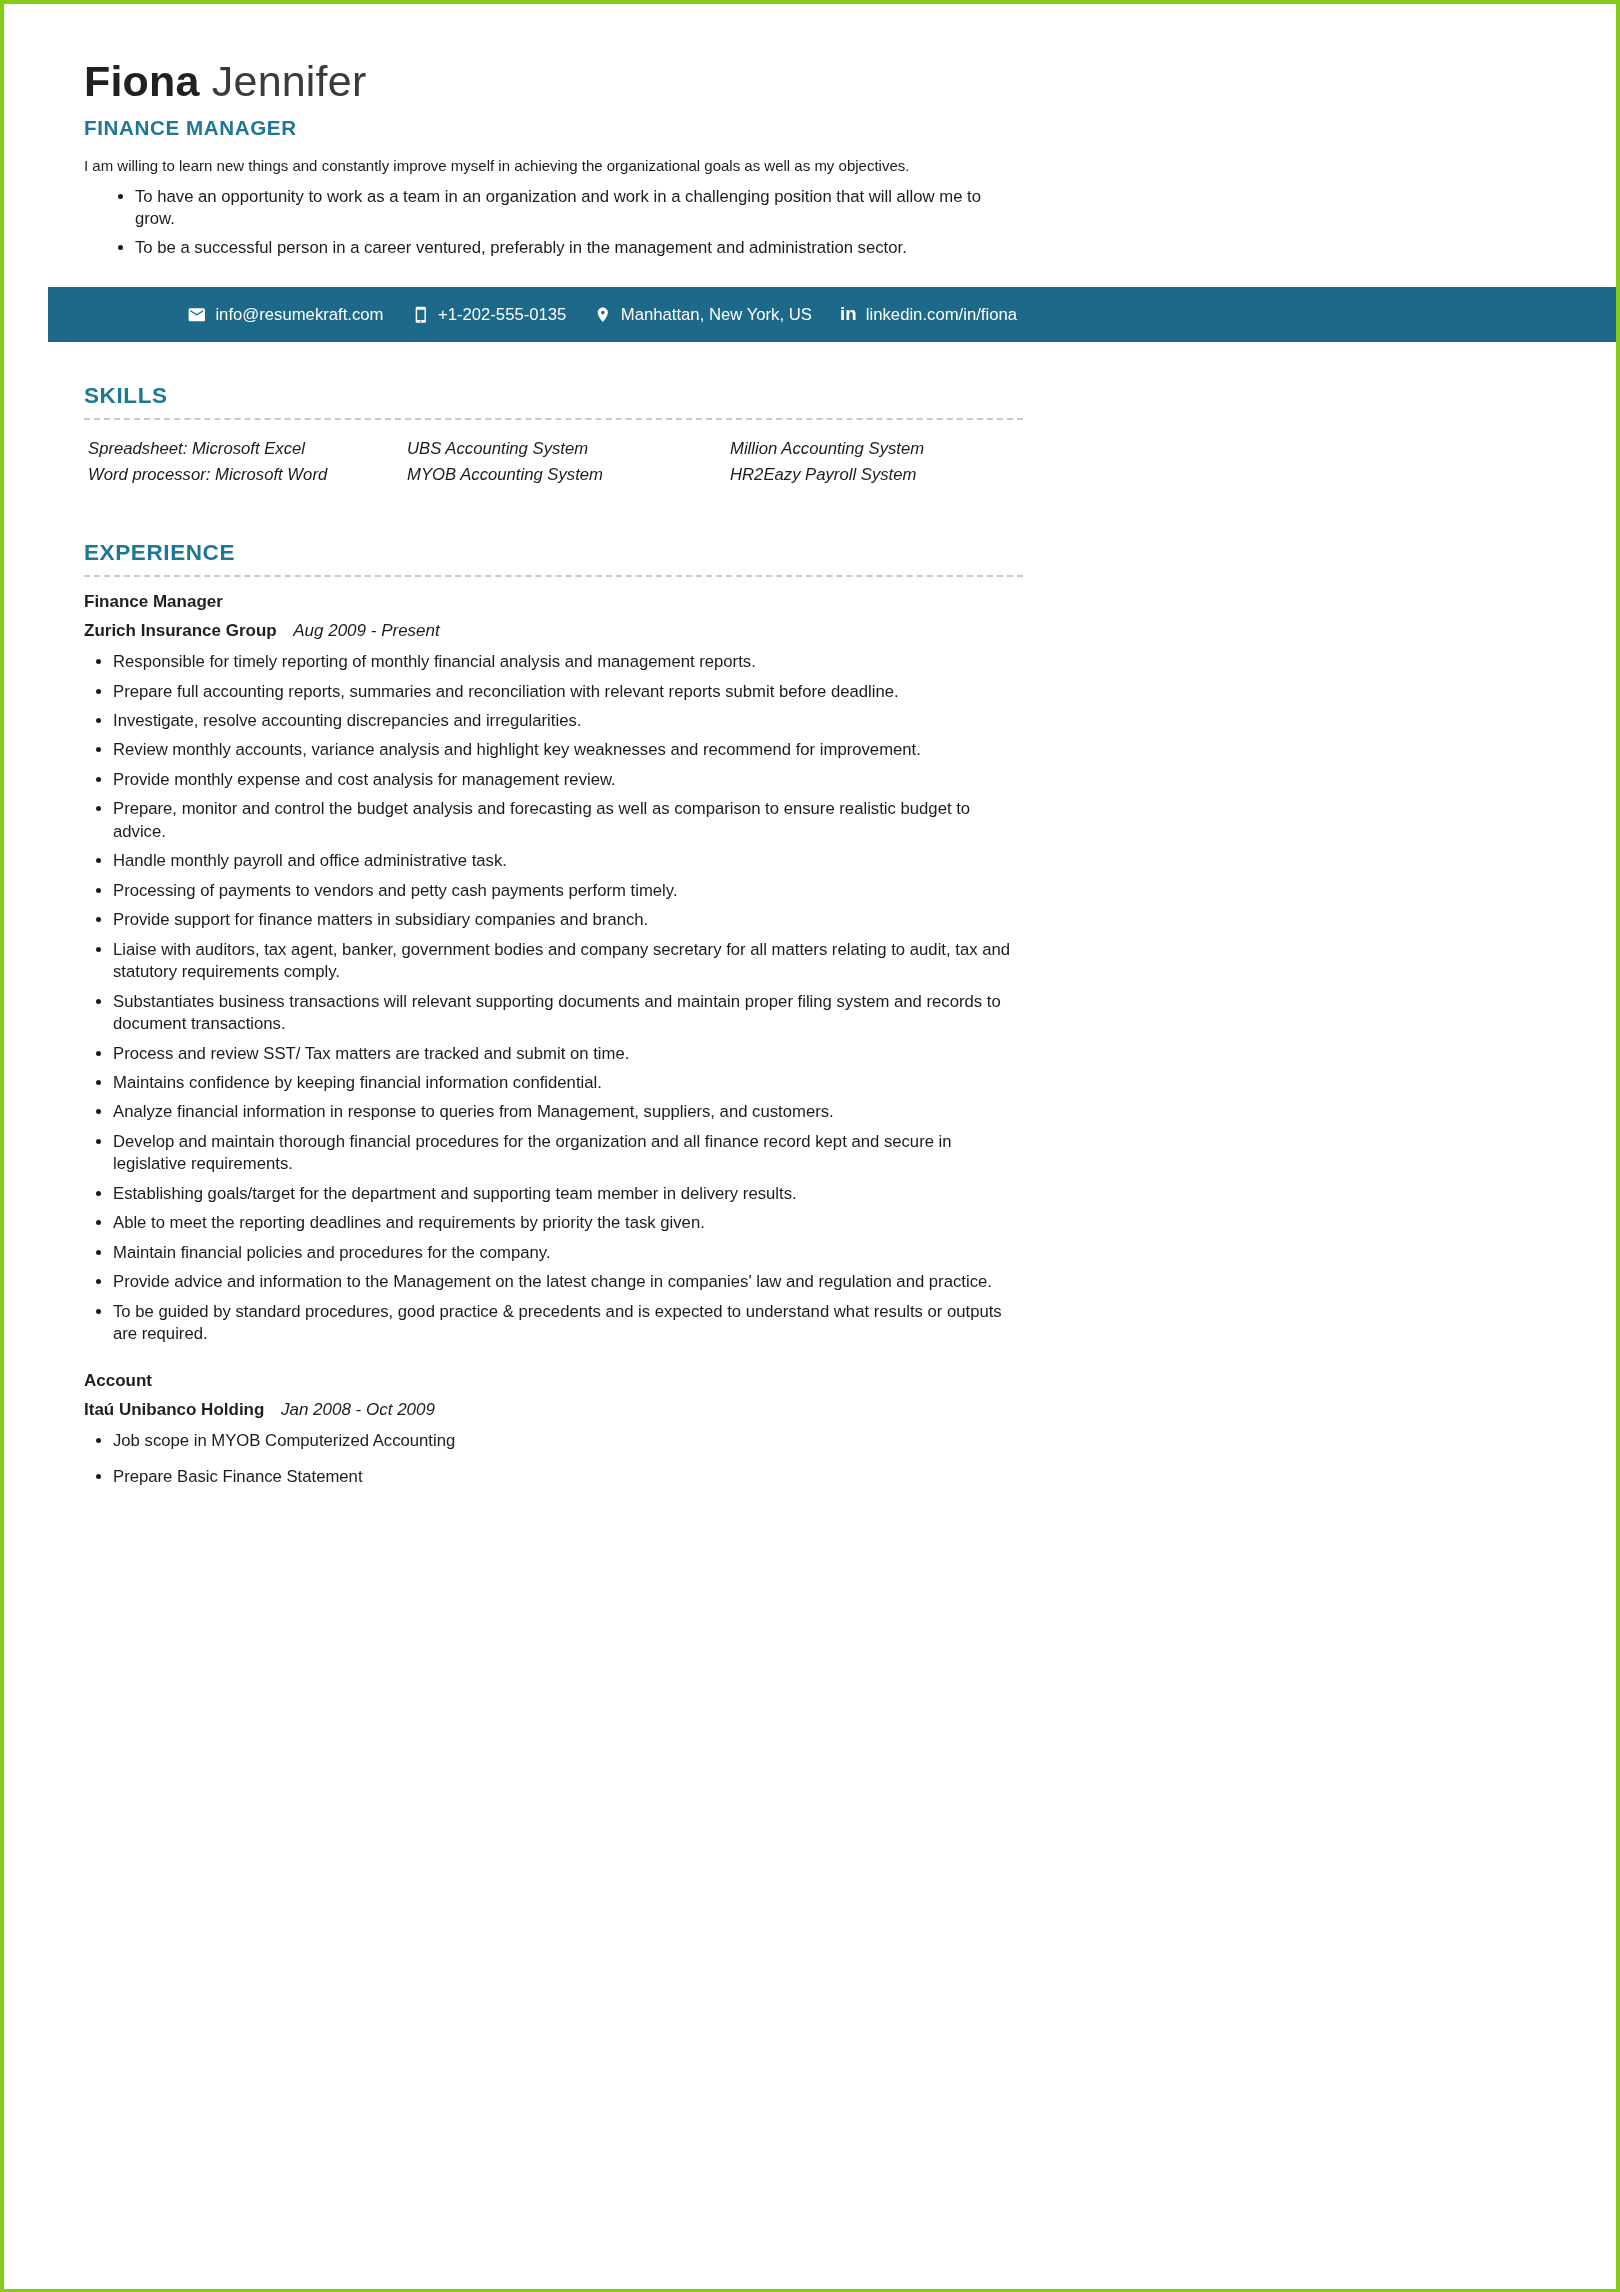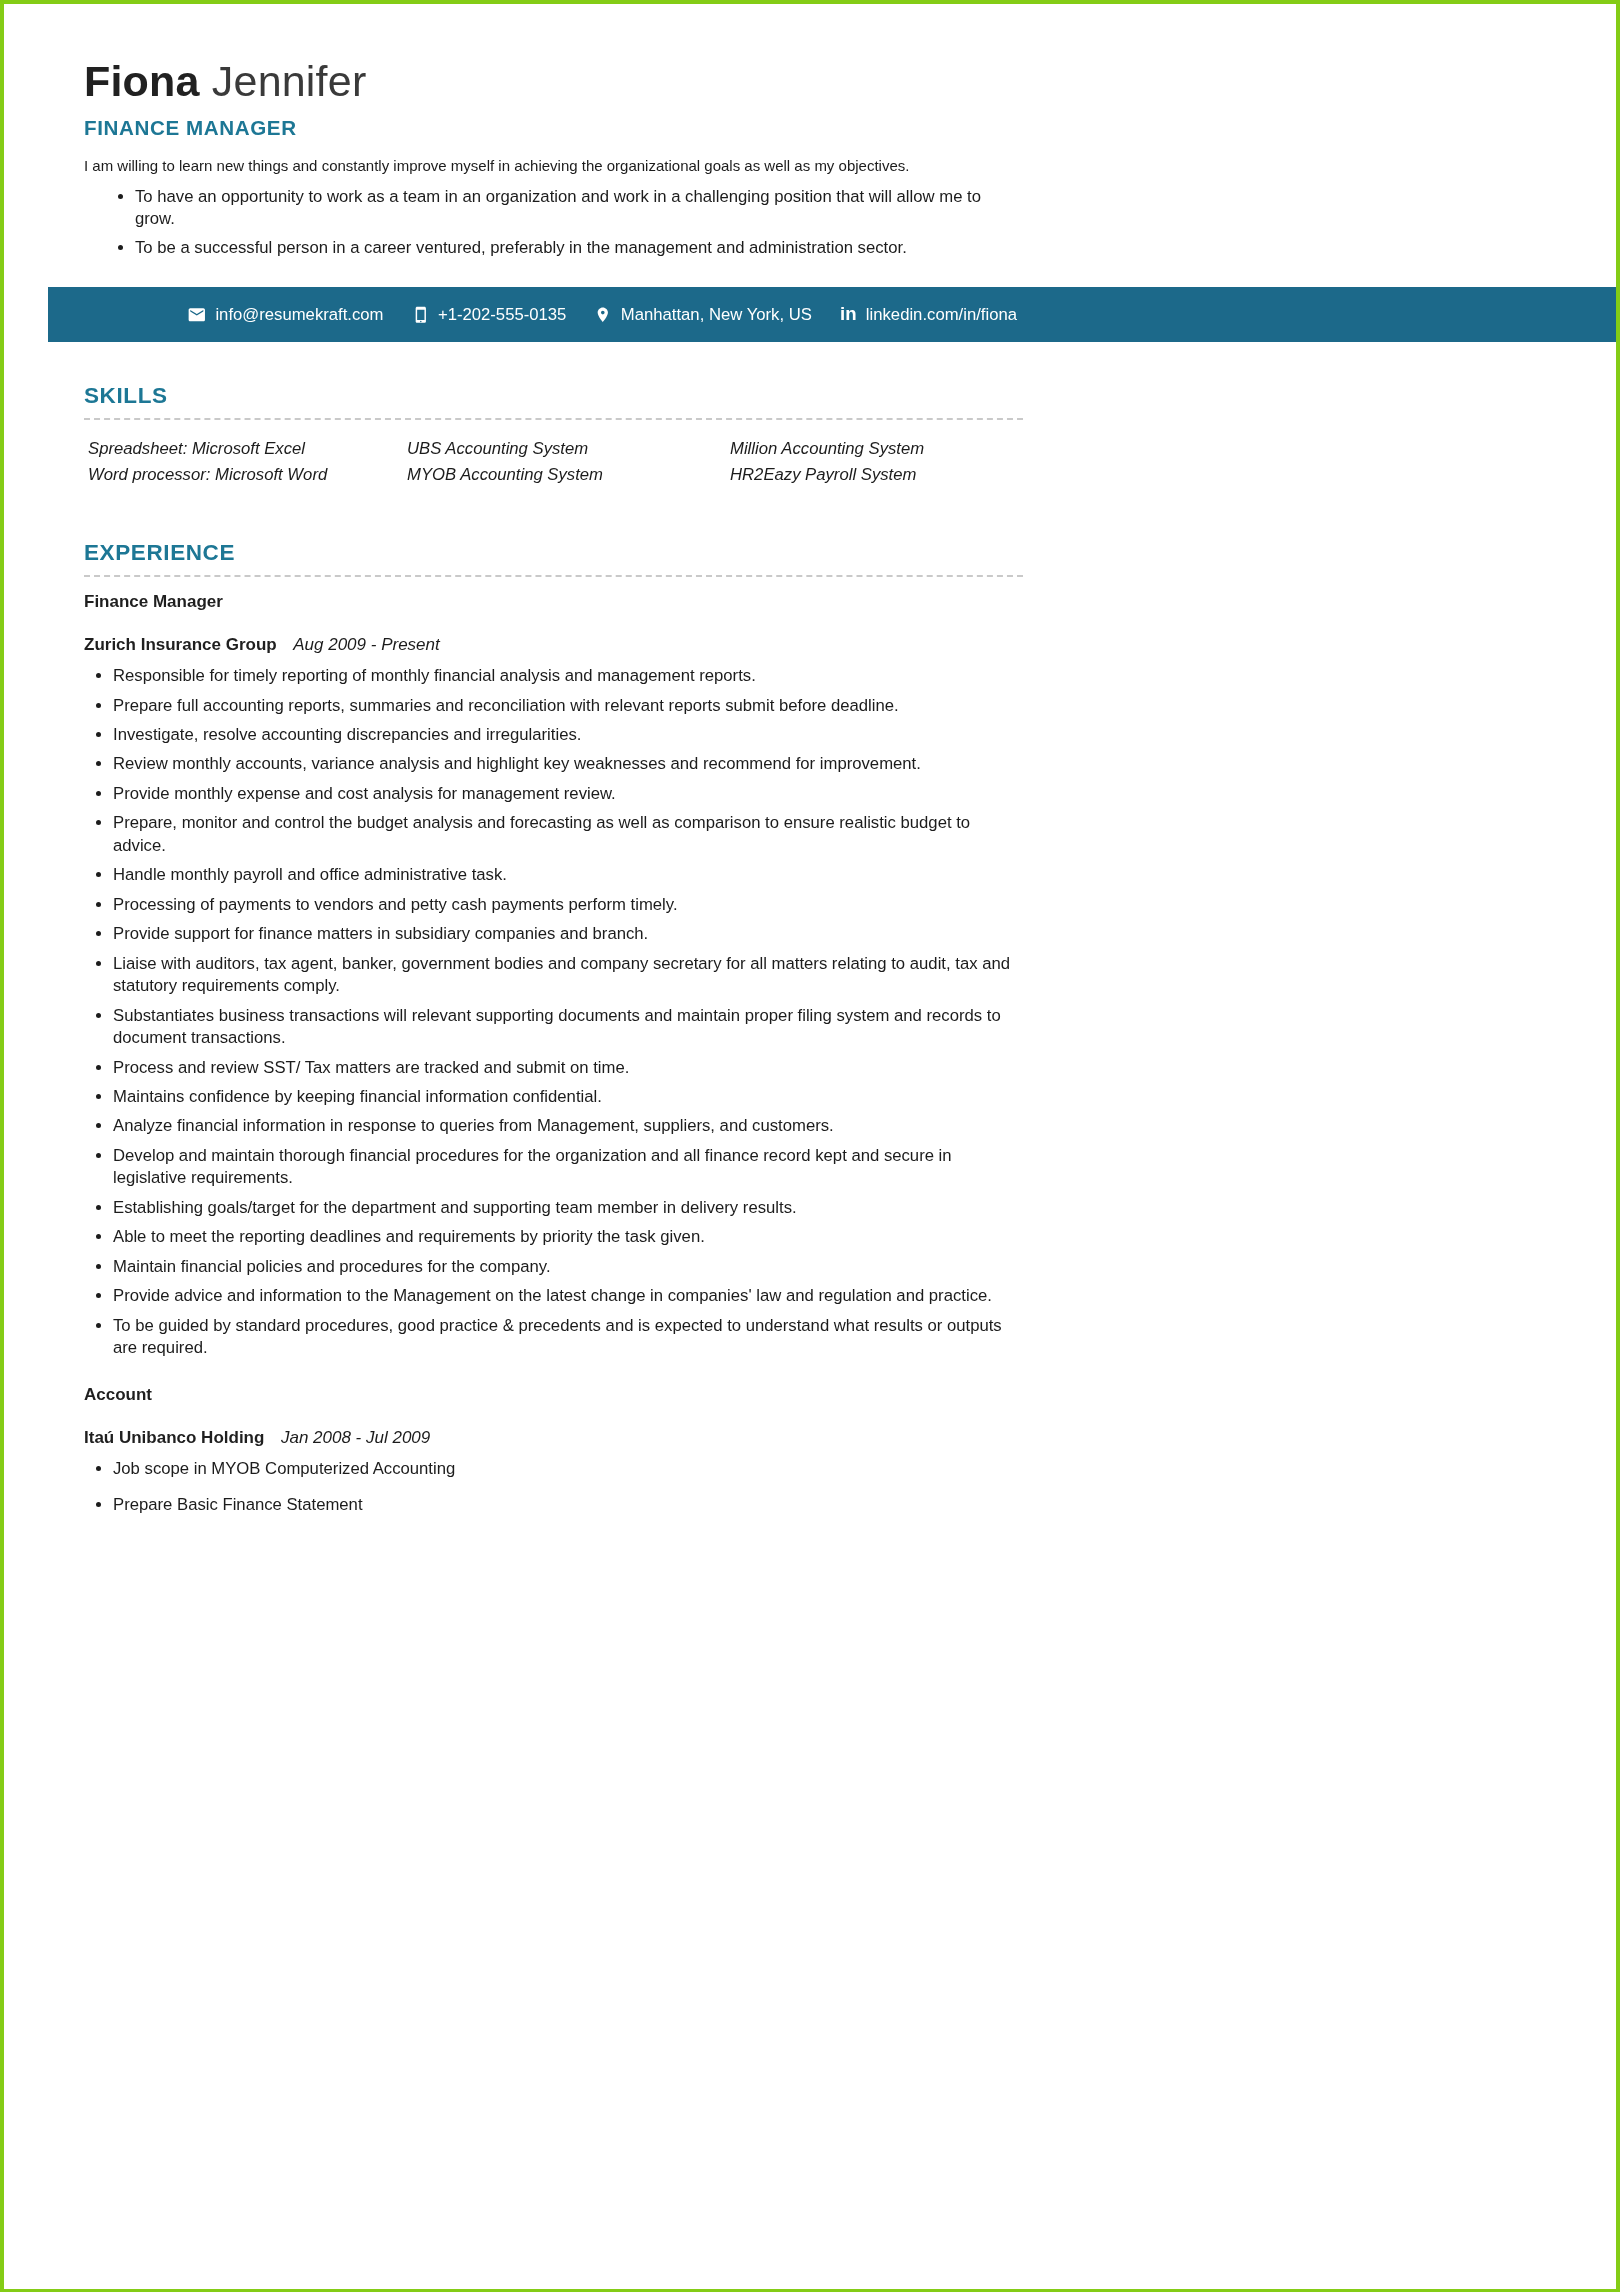--- a/index.html
+++ b/index.html
@@ -87,21 +87,21 @@
     grid-template-columns: 319px 323px auto;
     margin-top: 13.7px;
   }
   .skill-col { list-style: none; margin: 4px; padding: 0; font-style: italic; }
   .skill-col li { font-size: 16.7px; line-height: 1.3; margin-bottom: 4.9px; }
 
   
   .job { margin-top: 15.7px; }
   .job + .job { margin-top: 25.5px; }
   .job-position { font-size: 17px; font-weight: 700; color: #1f1f1f; }
-  .job-meta { margin-top: 23px; font-size: 17px; }
+  .job-meta { margin-top: 9px; font-size: 17px; }
   .job-company { font-weight: 700; color: #1f1f1f; }
   .job-dates { font-style: italic; margin-left: 11.8px; color: #1c1c1c; }
   .job-bullets { margin: 9.8px 0 0 0; padding-left: 29px; }
   .job-bullets li { font-size: 16.7px; line-height: 1.35; margin-bottom: 6.9px; }
   .job:last-child .job-bullets li { margin-bottom: 13.7px; }
 </style>
 </head>
 <body>
 
 <div class="page">
@@ -198,21 +198,21 @@
           <li>Maintain financial policies and procedures for the company.</li>
           <li>Provide advice and information to the Management on the latest change in companies' law and regulation and practice.</li>
           <li>To be guided by standard procedures, good practice &amp; precedents and is expected to understand what results or outputs are required.</li>
         </ul>
     </div>
 
     <div class="job">
       <div class="job-position">Account</div>
       <div class="job-meta">
         <span class="job-company">Itaú Unibanco Holding</span>
-        <span class="job-dates">Jan 2008 - Jul 2009</span>
+        <span class="job-dates">Jan 2008 - Oct 2009</span>
       </div>
       <ul class="job-bullets">
           <li>Job scope in MYOB Computerized Accounting</li>
           <li>Prepare Basic Finance Statement</li>
         </ul>
     </div>
   </section>
 
 </div>
 

